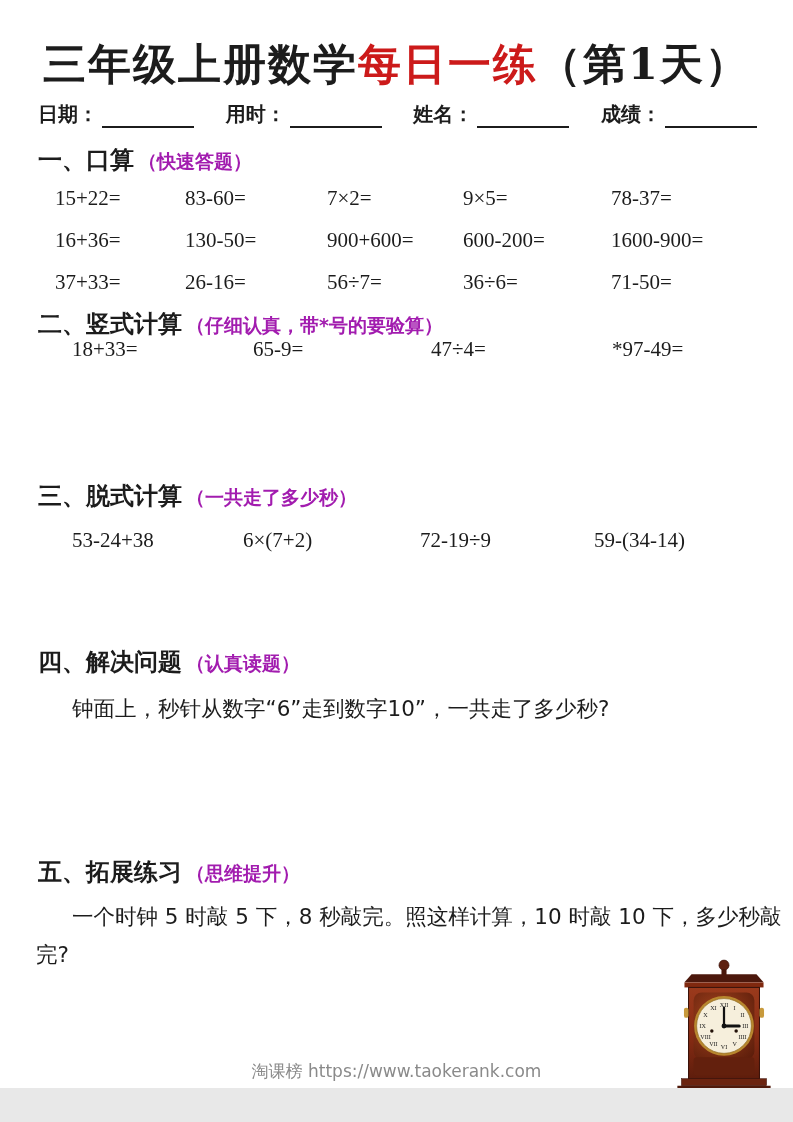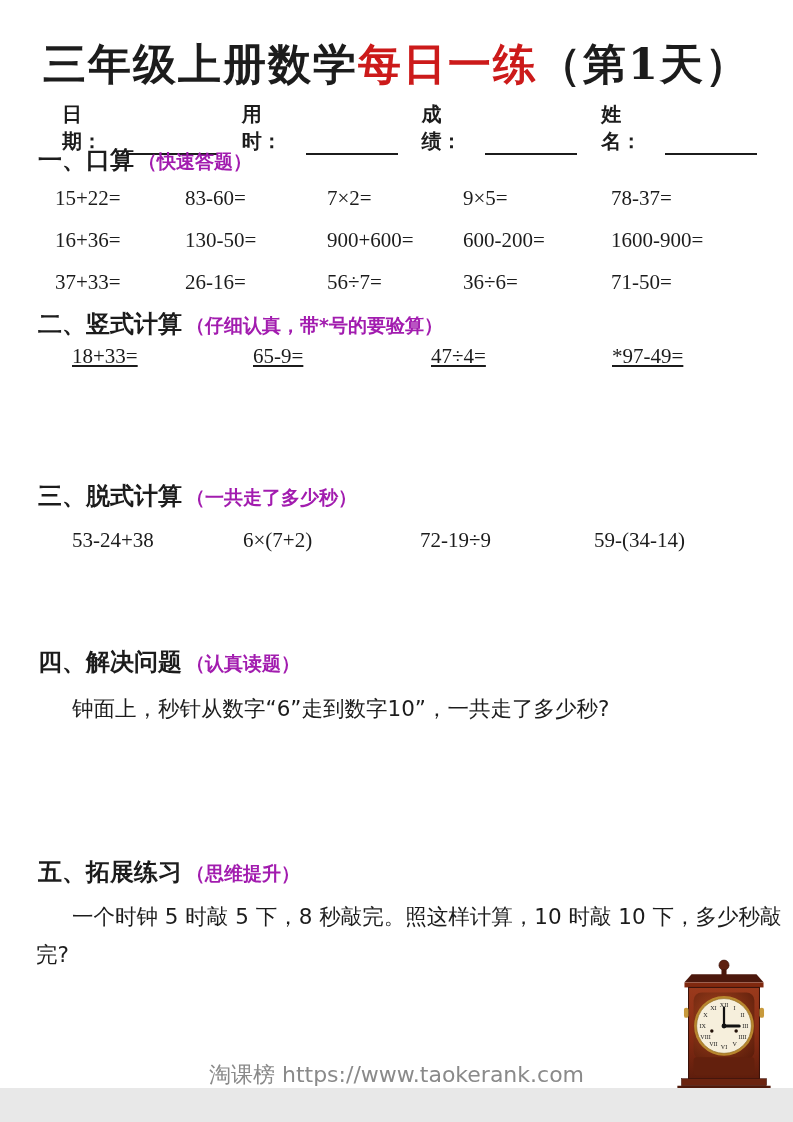--- a/index.html
+++ b/index.html
@@ -22,21 +22,21 @@
     white-space:nowrap;
   }
   .title .red{color:#cc1a1a;}
   
   .info-line{
     position:absolute;top:101px;left:38px;right:36px;
     display:flex;justify-content:space-between;align-items:flex-end;
     font-size:20px;font-weight:bold;
     font-family:"DejaVu Sans","Liberation Sans",sans-serif;
   }
-  .info-field{display:flex;align-items:flex-end;margin-left:24px;}
+  .info-field{display:flex;align-items:flex-end;}
   .blank{
     display:inline-block;width:92px;height:22px;
     border-bottom:2px solid #1c1c1c;margin-left:4px;
   }
   
   .sec-heading{
     position:absolute;left:38px;
     font-size:24px;font-weight:bold;
     font-family:"DejaVu Serif","Liberation Serif",serif;
     white-space:nowrap;
@@ -48,38 +48,38 @@
   }
   
   .grid{
     position:absolute;
     display:grid;
     font-size:21px;
     line-height:42px;
     font-family:"Liberation Serif","DejaVu Serif",serif;
   }
   .grid-s1{top:177px;left:55px;right:25px;grid-template-columns:130px 142px 136px 148px 1fr;}
-  .grid-s2{top:340px;left:72px;right:25px;grid-template-columns:181px 178px 181px 1fr;line-height:32px;text-decoration:underline;}
+  .grid-s2{top:333px;left:72px;right:25px;grid-template-columns:181px 178px 181px 1fr;line-height:32px;}
   .grid-s3{top:524px;left:72px;right:43px;grid-template-columns:171px 177px 174px 1fr;line-height:32px;}
   .problem{white-space:nowrap;}
   
   .word-problem{
     position:absolute;
     font-size:21.5px;line-height:34px;
     font-family:"DejaVu Sans","Liberation Sans",sans-serif;
     white-space:nowrap;
   }
   
   .clock-wrap{position:absolute;left:659px;top:955px;width:130px;height:150px;}
   .clock-wrap svg{width:100%;height:100%;}
   .clock-numeral{font-family:"Liberation Serif",serif;font-size:6px;fill:#1a1a1a;}
   
   .footer-site{
     position:absolute;top:1060px;left:0;right:0;
-    text-align:center;color:#8a8a8a;font-size:22px;
+    text-align:center;color:#8a8a8a;font-size:17px;
     font-family:"DejaVu Sans","Liberation Sans",sans-serif;
   }
   .footer-page{
     position:absolute;top:1089px;left:0;right:0;
     text-align:center;color:#ef4444;font-size:14px;font-weight:bold;
     letter-spacing:3px;
     font-family:"DejaVu Sans","Liberation Sans",sans-serif;
   }
 </style>
 </head>
@@ -94,25 +94,25 @@
   <div class="info-line">
     <span class="info-field">
       <span>日期：</span>
       <span class="blank"></span>
     </span>
     <span class="info-field">
       <span>用时：</span>
       <span class="blank"></span>
     </span>
     <span class="info-field">
+      <span>姓名：</span>
+      <span class="blank"></span>
+    </span>
+    <span class="info-field">
       <span>成绩：</span>
-      <span class="blank"></span>
-    </span>
-    <span class="info-field">
-      <span>姓名：</span>
       <span class="blank"></span>
     </span>
   </div>
 
   <div class="sec-heading" style="top:144px;">
     <span>一、口算</span><span class="sec-hint">（快速答题）</span>
   </div>
   <div class="grid grid-s1">
     <span class="problem">15+22=</span>
     <span class="problem">83-60=</span>

